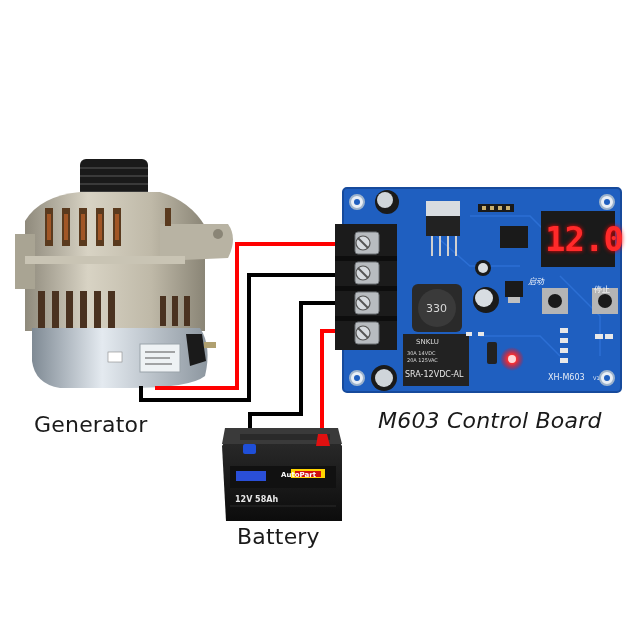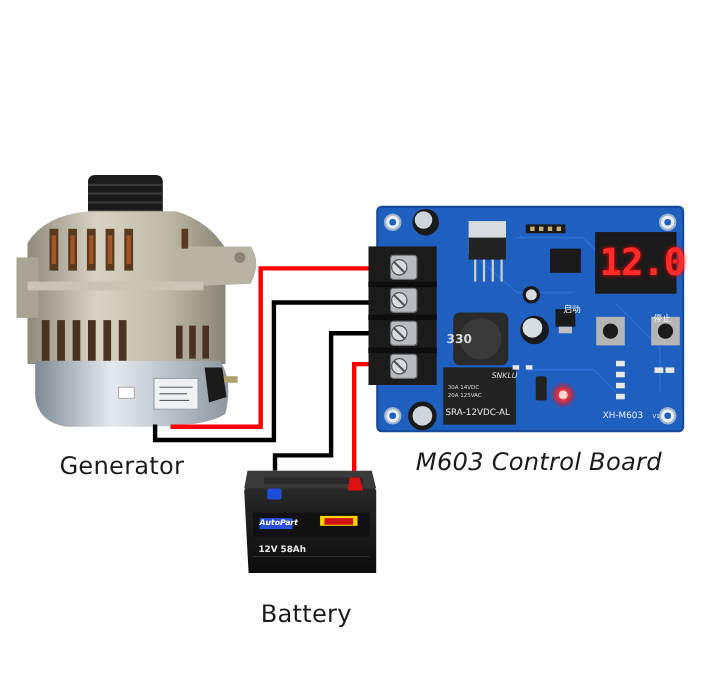--- a/index.html
+++ b/index.html
@@ -222,31 +222,31 @@
       <rect x="230" y="450" width="106" height="22" fill="#111"></rect>
       <rect x="236" y="455" width="30" height="10" fill="#2a4fd8"></rect>
       <rect x="291" y="453" width="34" height="9" fill="#ffd400"></rect>
       <rect x="295" y="455" width="26" height="6" fill="#d01010"></rect>
       <line x1="230" y1="490" x2="336" y2="490" stroke="#2a2a2a" stroke-width="1"></line>
     </g>
   </svg>
 
   <div class="seg" style="left:545px;top:203px;font-size:34px;line-height:40px;letter-spacing:-1px;">12.0</div>
 
-  <div style="position:absolute;left:406px;top:286px;font-size:11px;color:#d8d8d8;font-weight:bold;">330</div>
-  <div style="position:absolute;left:447px;top:322px;font-size:7px;color:#dcdcdc;font-style:italic;">SNKLU</div>
+  <div style="position:absolute;left:426px;top:286px;font-size:11px;color:#d8d8d8;font-weight:normal;">330</div>
+  <div style="position:absolute;left:416px;top:322px;font-size:7px;color:#dcdcdc;">SNKLU</div>
   <div style="position:absolute;left:407px;top:334px;font-size:5px;color:#dcdcdc;">30A 14VDC</div>
   <div style="position:absolute;left:407px;top:341px;font-size:5px;color:#dcdcdc;">20A 125VAC</div>
   <div style="position:absolute;left:405px;top:354px;font-size:8px;color:#e6e6e6;text-align:right;">SRA-12VDC-AL</div>
   <div style="position:absolute;left:548px;top:357px;font-size:8px;color:#e6ecf5;white-space:nowrap;">
     <span>XH-M603</span>
     <span style="font-size:5px;margin-left:6px;">V1</span>
   </div>
-  <div style="position:absolute;left:512px;top:260px;font-size:8px;color:#ffffff;">启动</div>
+  <div style="position:absolute;left:528px;top:260px;font-size:8px;color:#ffffff;font-style:italic;">启动</div>
   <div style="position:absolute;left:594px;top:268px;font-size:8px;color:#ffffff;">停止</div>
 
-  <div style="position:absolute;left:236px;top:455px;font-size:7px;color:#ffffff;font-weight:bold;font-style:italic;">AutoPart</div>
+  <div style="position:absolute;left:236px;top:455px;font-size:7px;color:#ffffff;font-weight:bold;padding-left:45px;">AutoPart</div>
   <div style="position:absolute;left:235px;top:479px;font-size:8px;color:#e8e8e8;font-weight:bold;">12V 58Ah</div>
 
-  <div class="label" style="left:54px;top:396px;">Generator</div>
+  <div class="label" style="left:34px;top:396px;">Generator</div>
   <div class="label" style="left:378px;top:392px;font-style:italic;">M603 Control Board</div>
-  <div class="label" style="left:237px;top:530px;">Battery</div>
+  <div class="label" style="left:237px;top:508px;">Battery</div>
 </div>
 
 </body></html>

